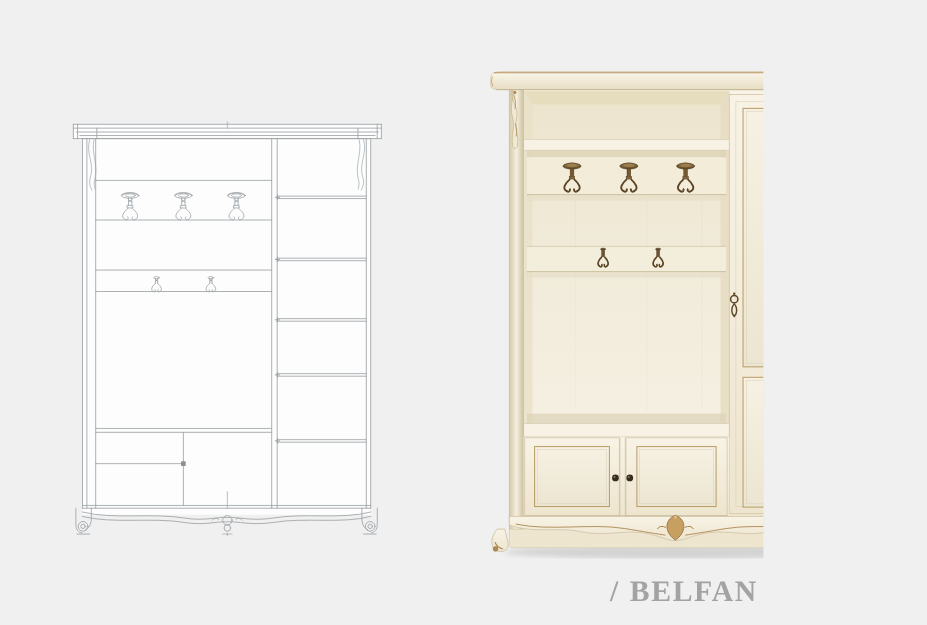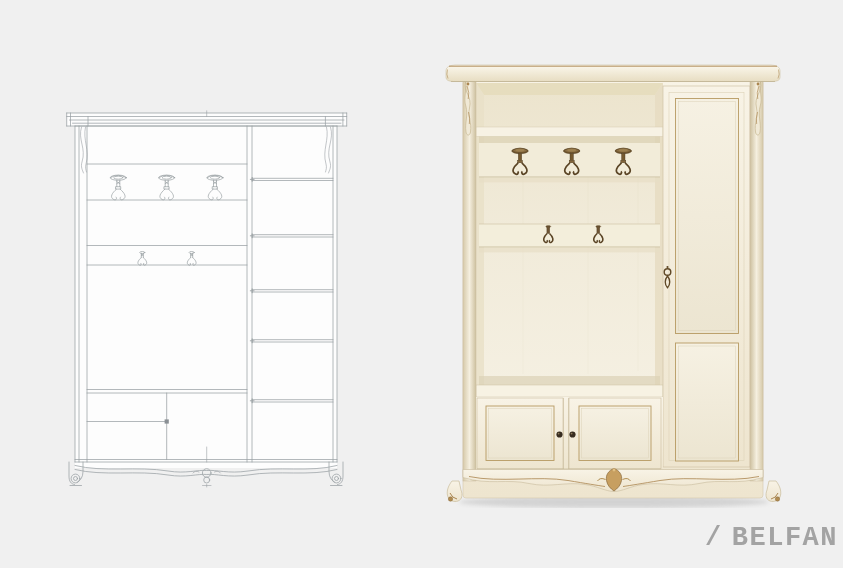--- a/index.html
+++ b/index.html
@@ -1,19 +1,19 @@
 <!DOCTYPE html>
 <html style="--background: #f0f0f0; --logo-gray: #a3a3a3; --line-gray: #9aa0a4; --drawing-white: #fdfdfd; --cream: #f3edda; --cream-light: #f8f4e8; --cream-dark: #e6dcc2; --cream-shadow: #d9cfb4; --gold: #ab8650; --gold-dark: #8a6a3e; --bronze: #75592f; --bronze-dark: #4c3a22; --knob: #372c20; --floor-shadow: #c9c9c9;"><head>
 <meta charset="utf-8">
 <style>
   html,body{margin:0;padding:0;background:#f0f0f0;}
   .stage{
-    position:relative;width:843px;height:568px;overflow:hidden;
+    position:relative;width:694px;height:568px;overflow:hidden;
     background:var(--background,#f0f0f0);
-    font-family:Liberation Mono, monospace;
+    font-family:Liberation Serif, serif;
   }
   figure.view{position:absolute;margin:0;padding:0;}
   .view-drawing{left:58px;top:110px;width:290px;height:385px;}
   .view-photo{left:438px;top:56px;width:352px;height:452px;}
   .view svg{display:block;width:100%;height:100%;}
   .logo{
     position:absolute;right:5px;bottom:15px;
     font-size:27px;font-weight:bold;letter-spacing:1.5px;
     color:var(--logo-gray,#a3a3a3);
     user-select:none;

